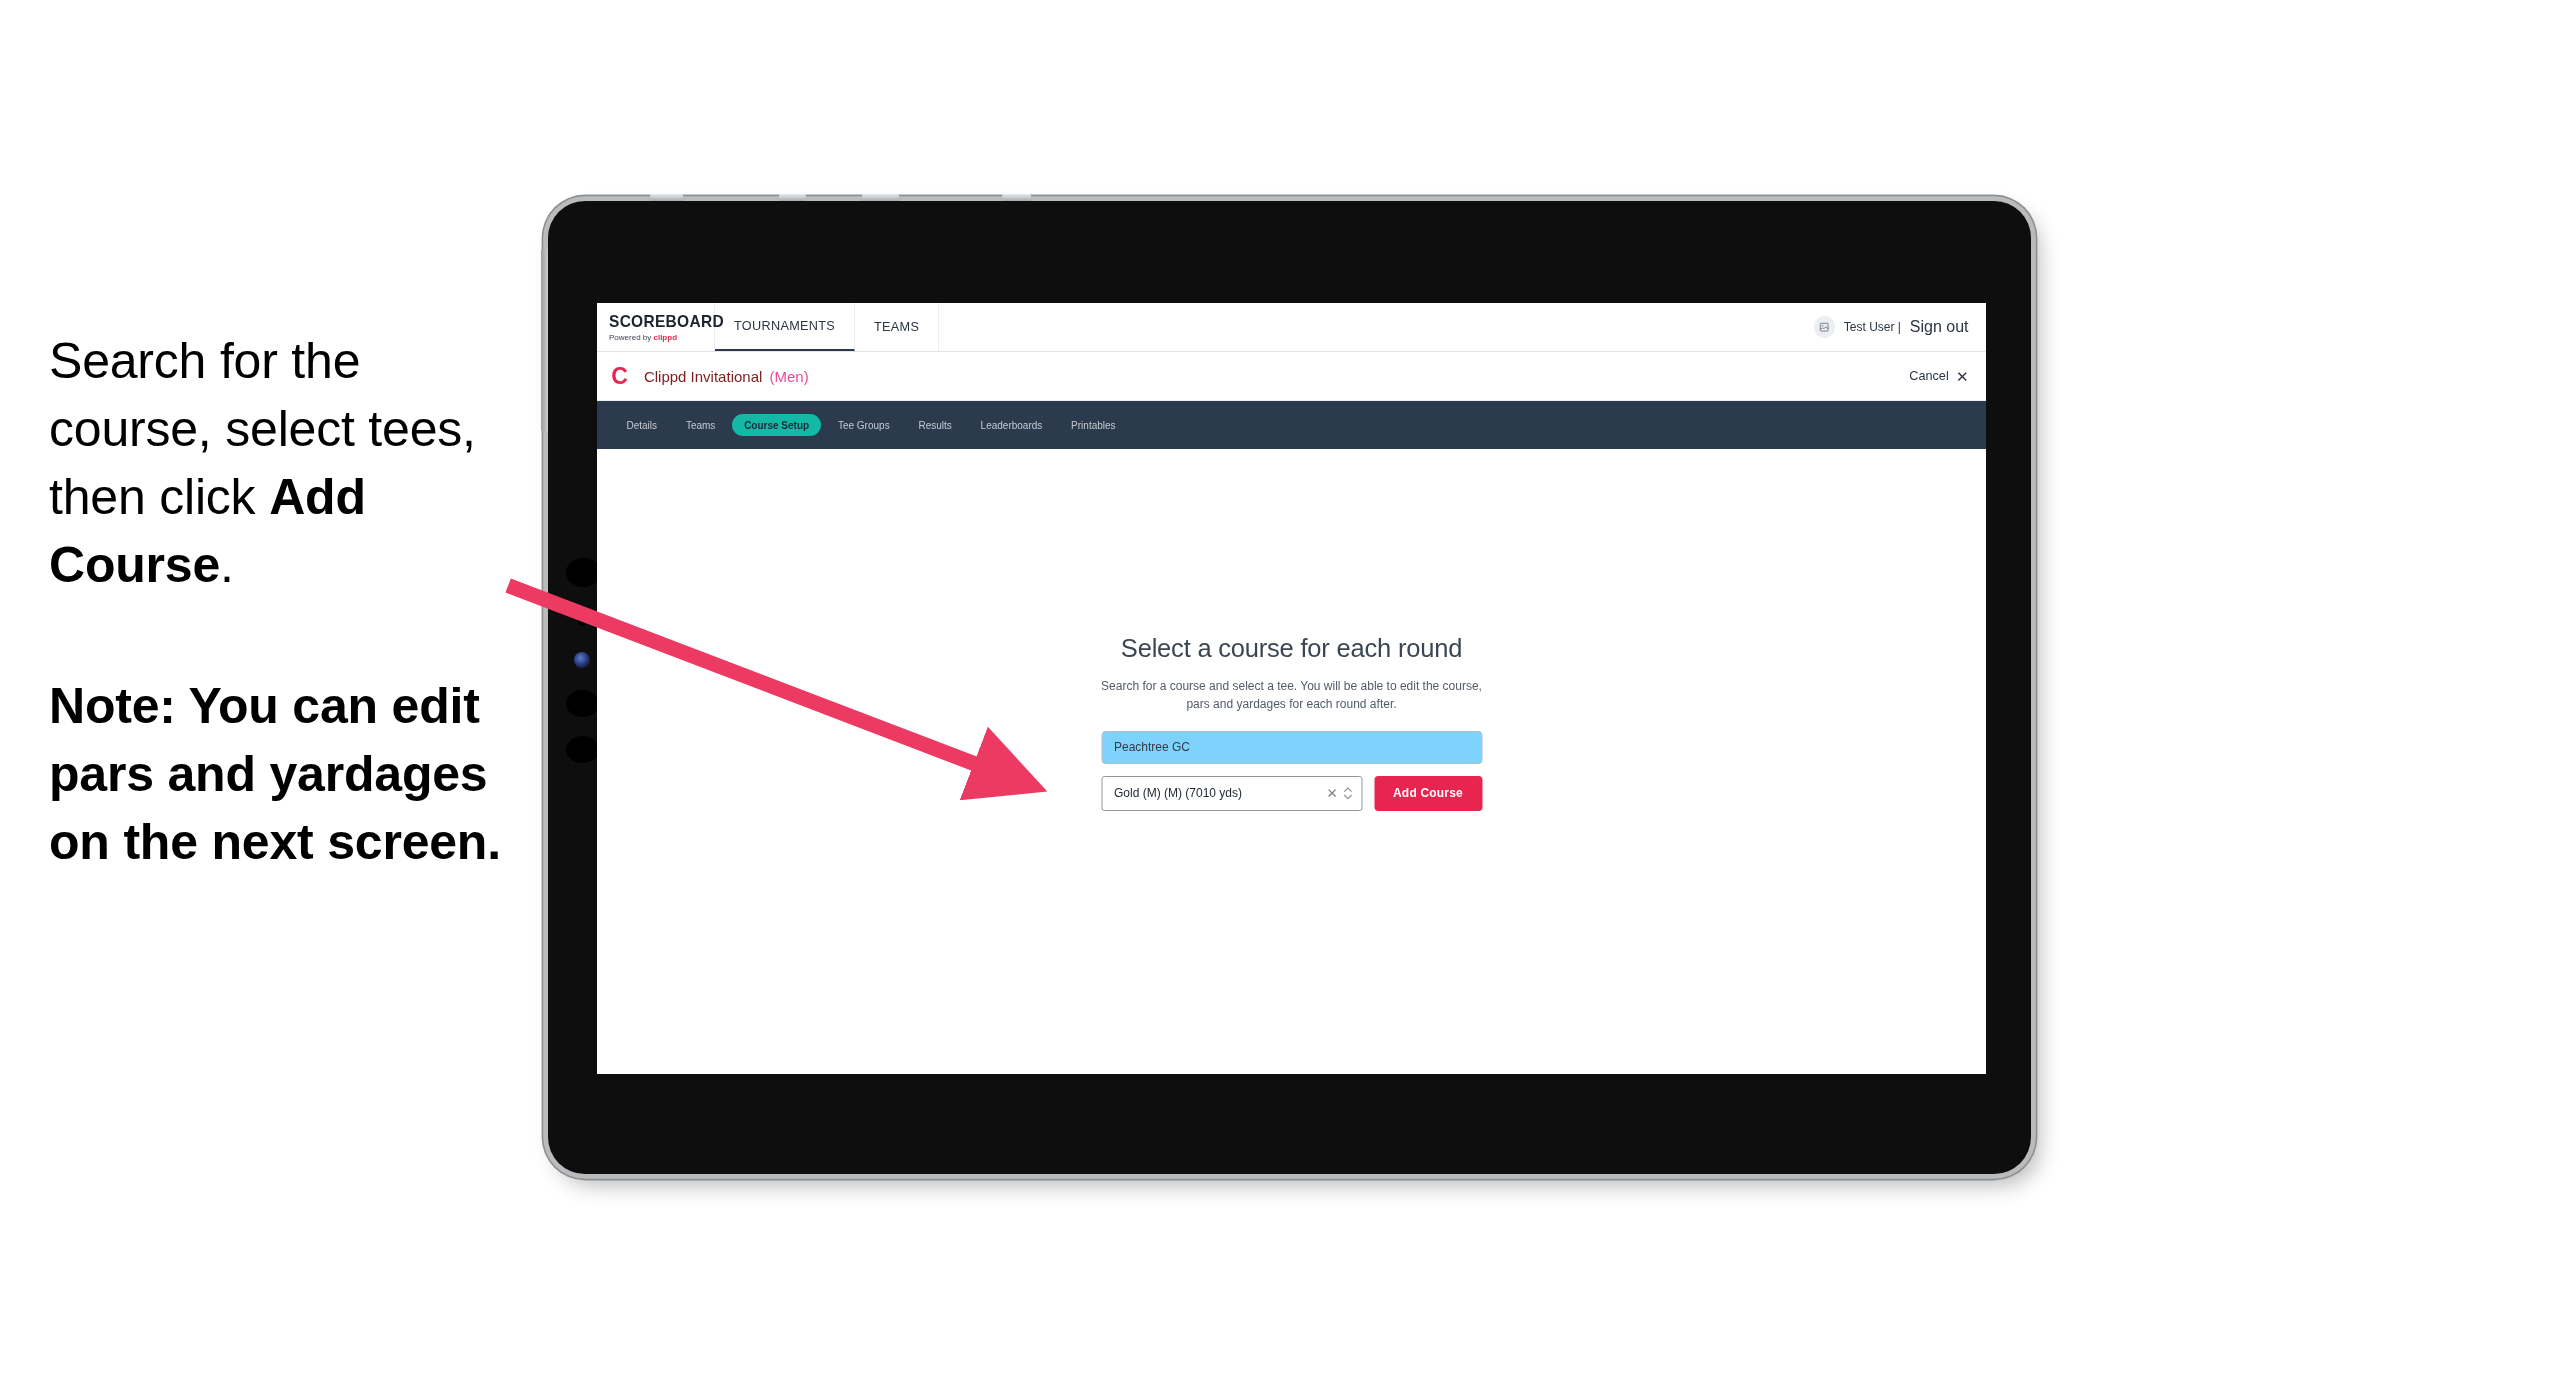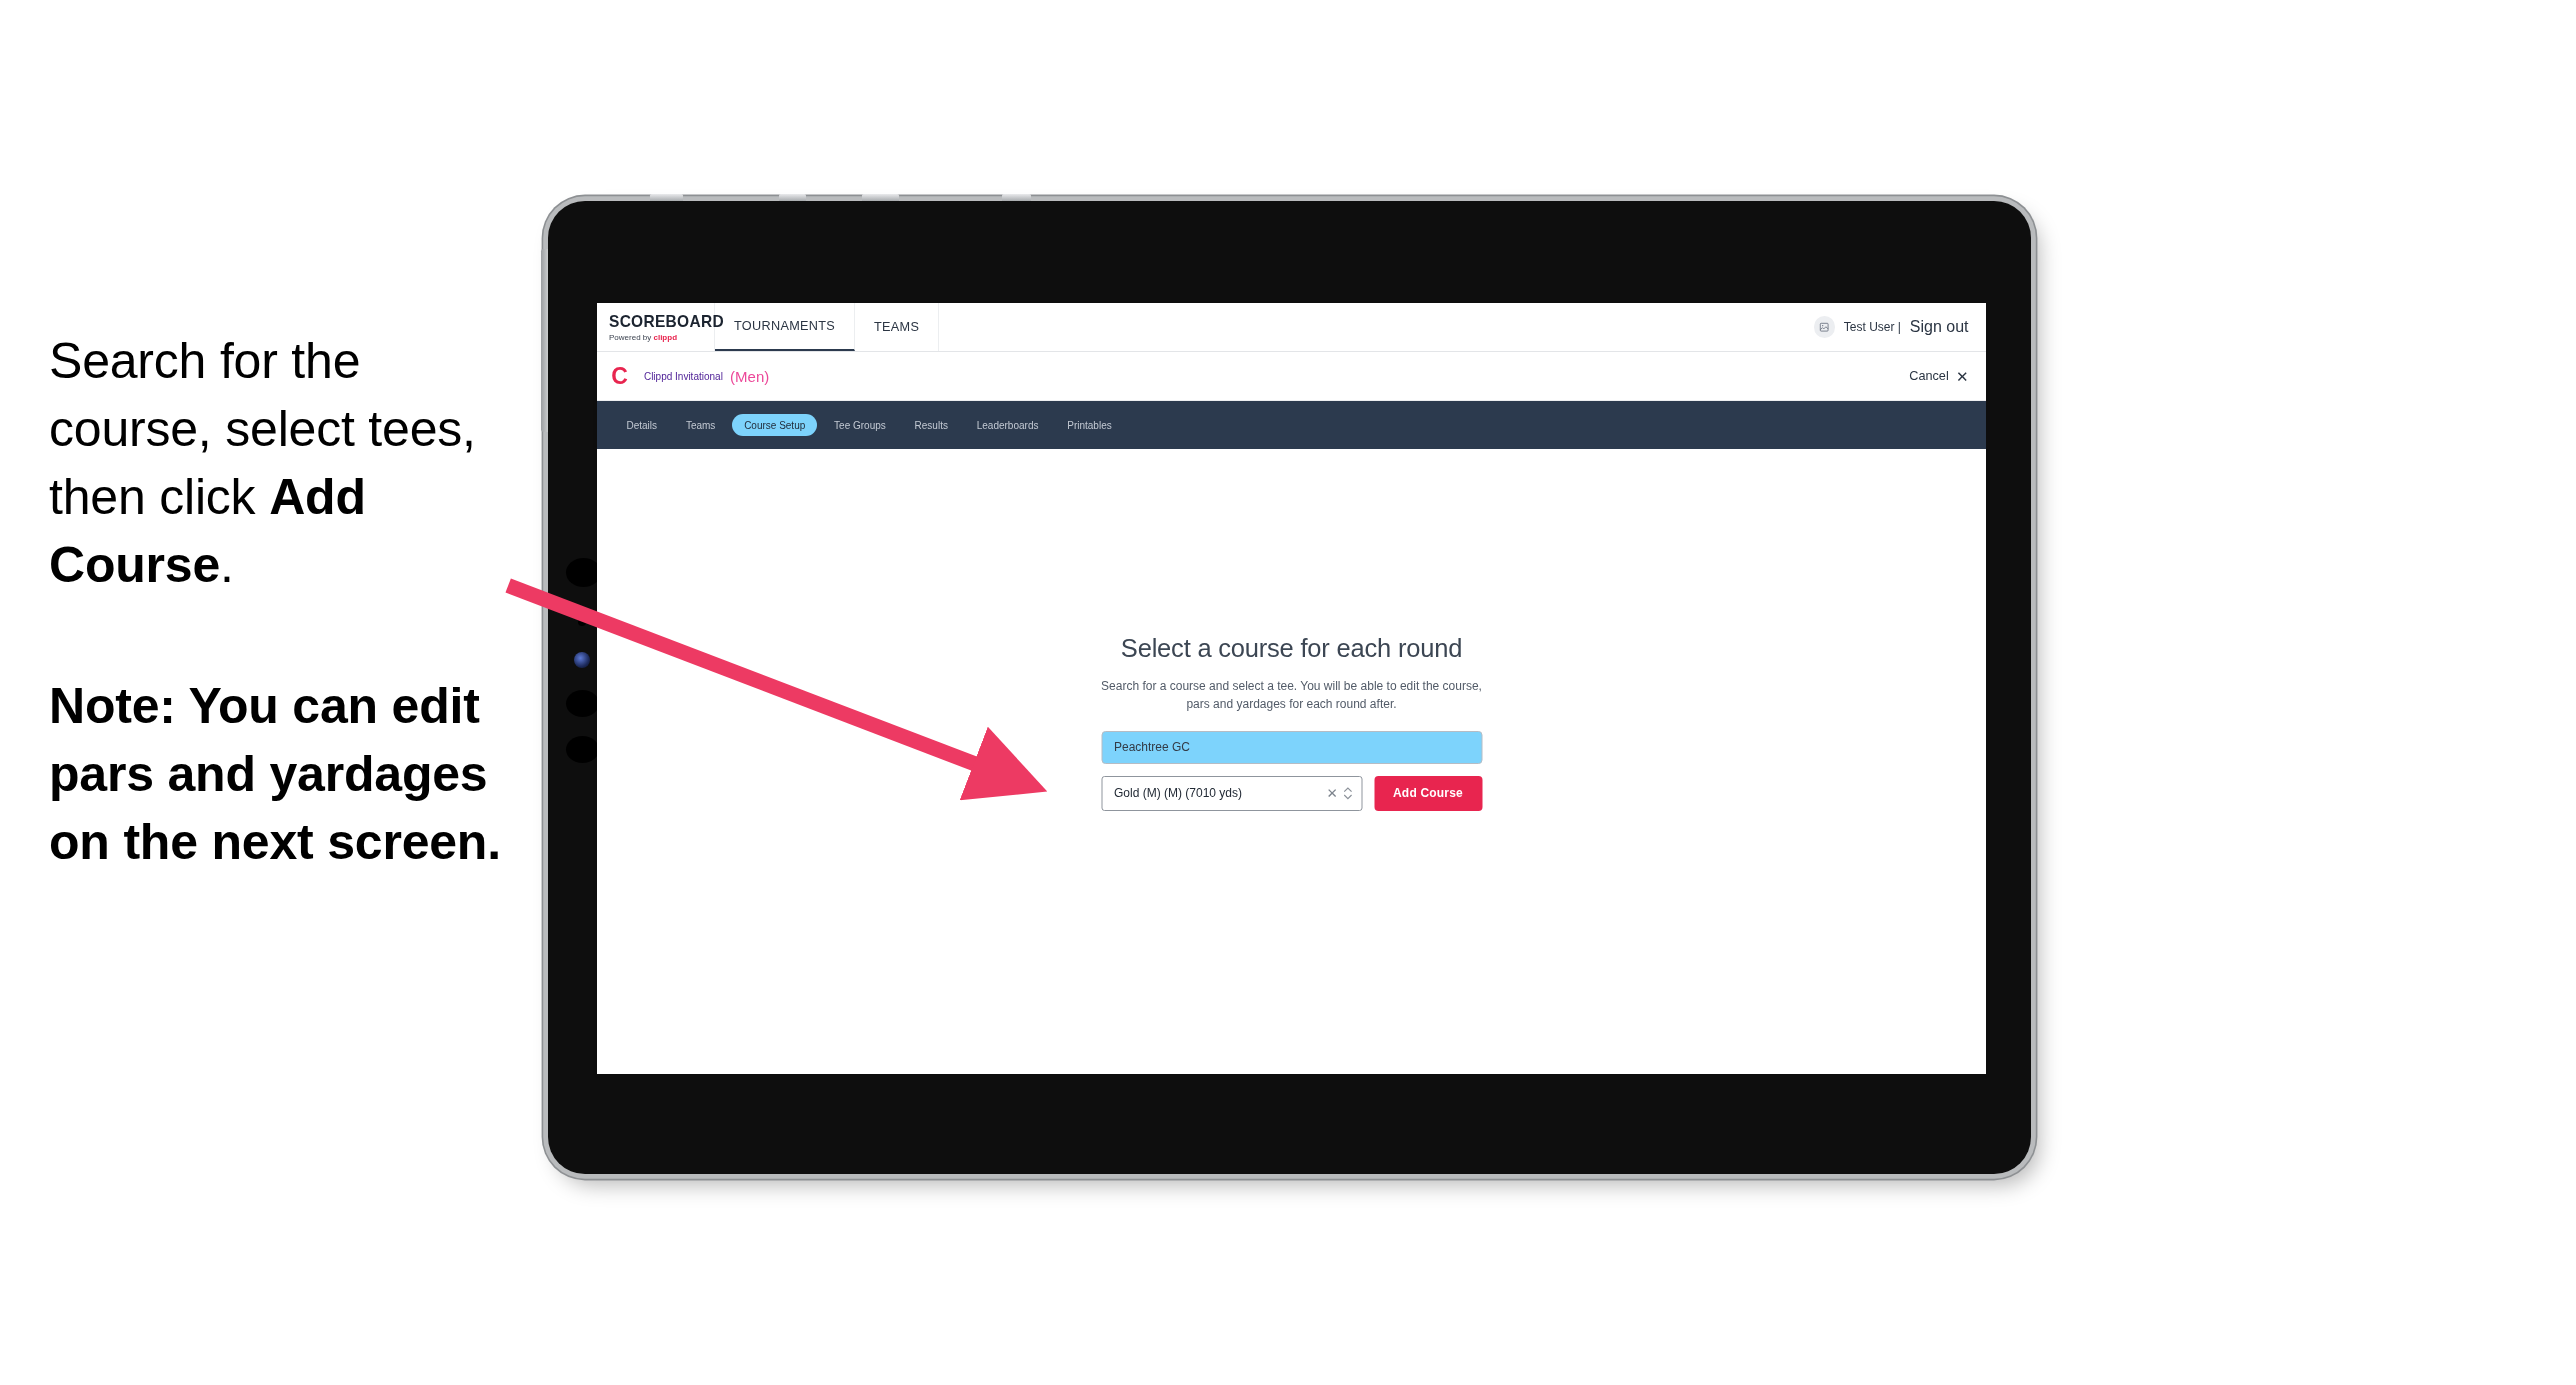--- a/index.html
+++ b/index.html
@@ -131,21 +131,21 @@
     display: flex; align-items: center;
     padding: 0 17.5px 0 14.3px;
     border-bottom: 0.8px solid #edeef0;
     background: #fff;
   }
   .clogo {
     font-size: 23px; font-weight: 700; color: #e8254f;
     line-height: 1; margin-right: 16px;
     font-family: "Liberation Sans", sans-serif;
   }
-  .tname { font-size: 10px; color: #4c1d95; }
+  .tname { font-size: 15px; color: #7f1d1d; }
   .tgender { font-size: 15px; color: #ec4899; margin-left: 7.2px; }
   .cancel {
     margin-left: auto;
     display: flex; align-items: center; gap: 7.2px;
     font-size: 12.7px; color: #2b3543;
   }
   .cancel .xmark { font-size: 15px; line-height: 1; }
 
   
   .tabbar {
@@ -154,21 +154,21 @@
     display: flex; align-items: center;
     padding-left: 17.5px; gap: 4.8px;
   }
   .tab {
     padding: 5.6px 12px;
     font-size: 10px;
     color: #c3c9d3;
     border-radius: 4.8px;
     white-space: nowrap;
   }
-  .tab.active { background: #7dd3fc; color: #1f2937; font-weight: 400; border-radius: 12px; }
+  .tab.active { background: #14b8a6; color: #1f2937; font-weight: 700; border-radius: 12px; }
 
   
   .content {
     height: calc(100% - 147px);
     background: #fff;
     position: relative;
   }
   .form-wrap {
     position: absolute;
     left: 50%; top: 185px;

